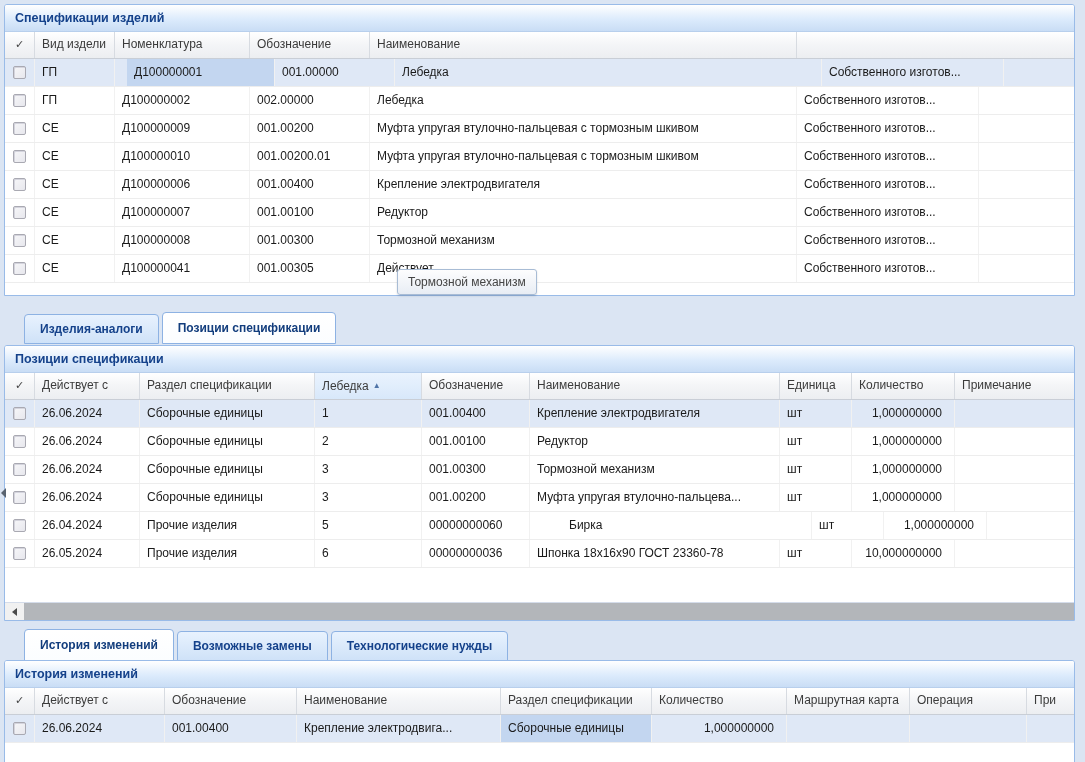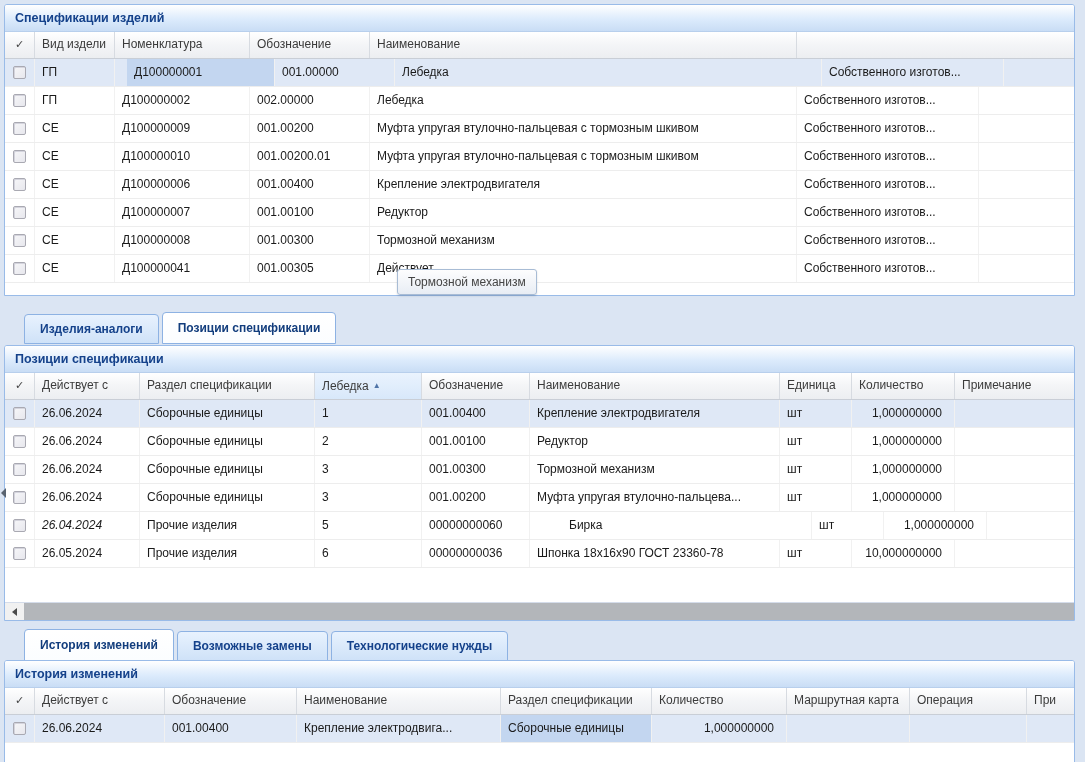--- a/index.html
+++ b/index.html
@@ -317,21 +317,21 @@
         <div class="gcell" style="width: 108px;">001.00200</div>
         <div class="gcell" style="width: 250px;">Муфта упругая втулочно-пальцева...</div>
         <div class="gcell" style="width: 72px;">шт</div>
         <div class="gcell num" style="width: 103px;">1,000000000</div>
         <div class="gcell flexlast"></div>
       </div>
       <div class="grow">
         <div class="gcell check">
           <span class="checkbox"></span>
         </div>
-        <div class="gcell" style="width: 105px; font-style: italic;">26.04.2024</div>
+        <div class="gcell" style="width: 105px;">26.04.2024</div>
         <div class="gcell" style="width: 175px;">Прочие изделия</div>
         <div class="gcell" style="width: 107px;">5</div>
         <div class="gcell" style="width: 108px;">00000000060</div>
         <div class="gcell" style="width: 250px; margin-left: 32px;">Бирка</div>
         <div class="gcell" style="width: 72px;">шт</div>
         <div class="gcell num" style="width: 103px;">1,000000000</div>
         <div class="gcell flexlast"></div>
       </div>
       <div class="grow">
         <div class="gcell check">

